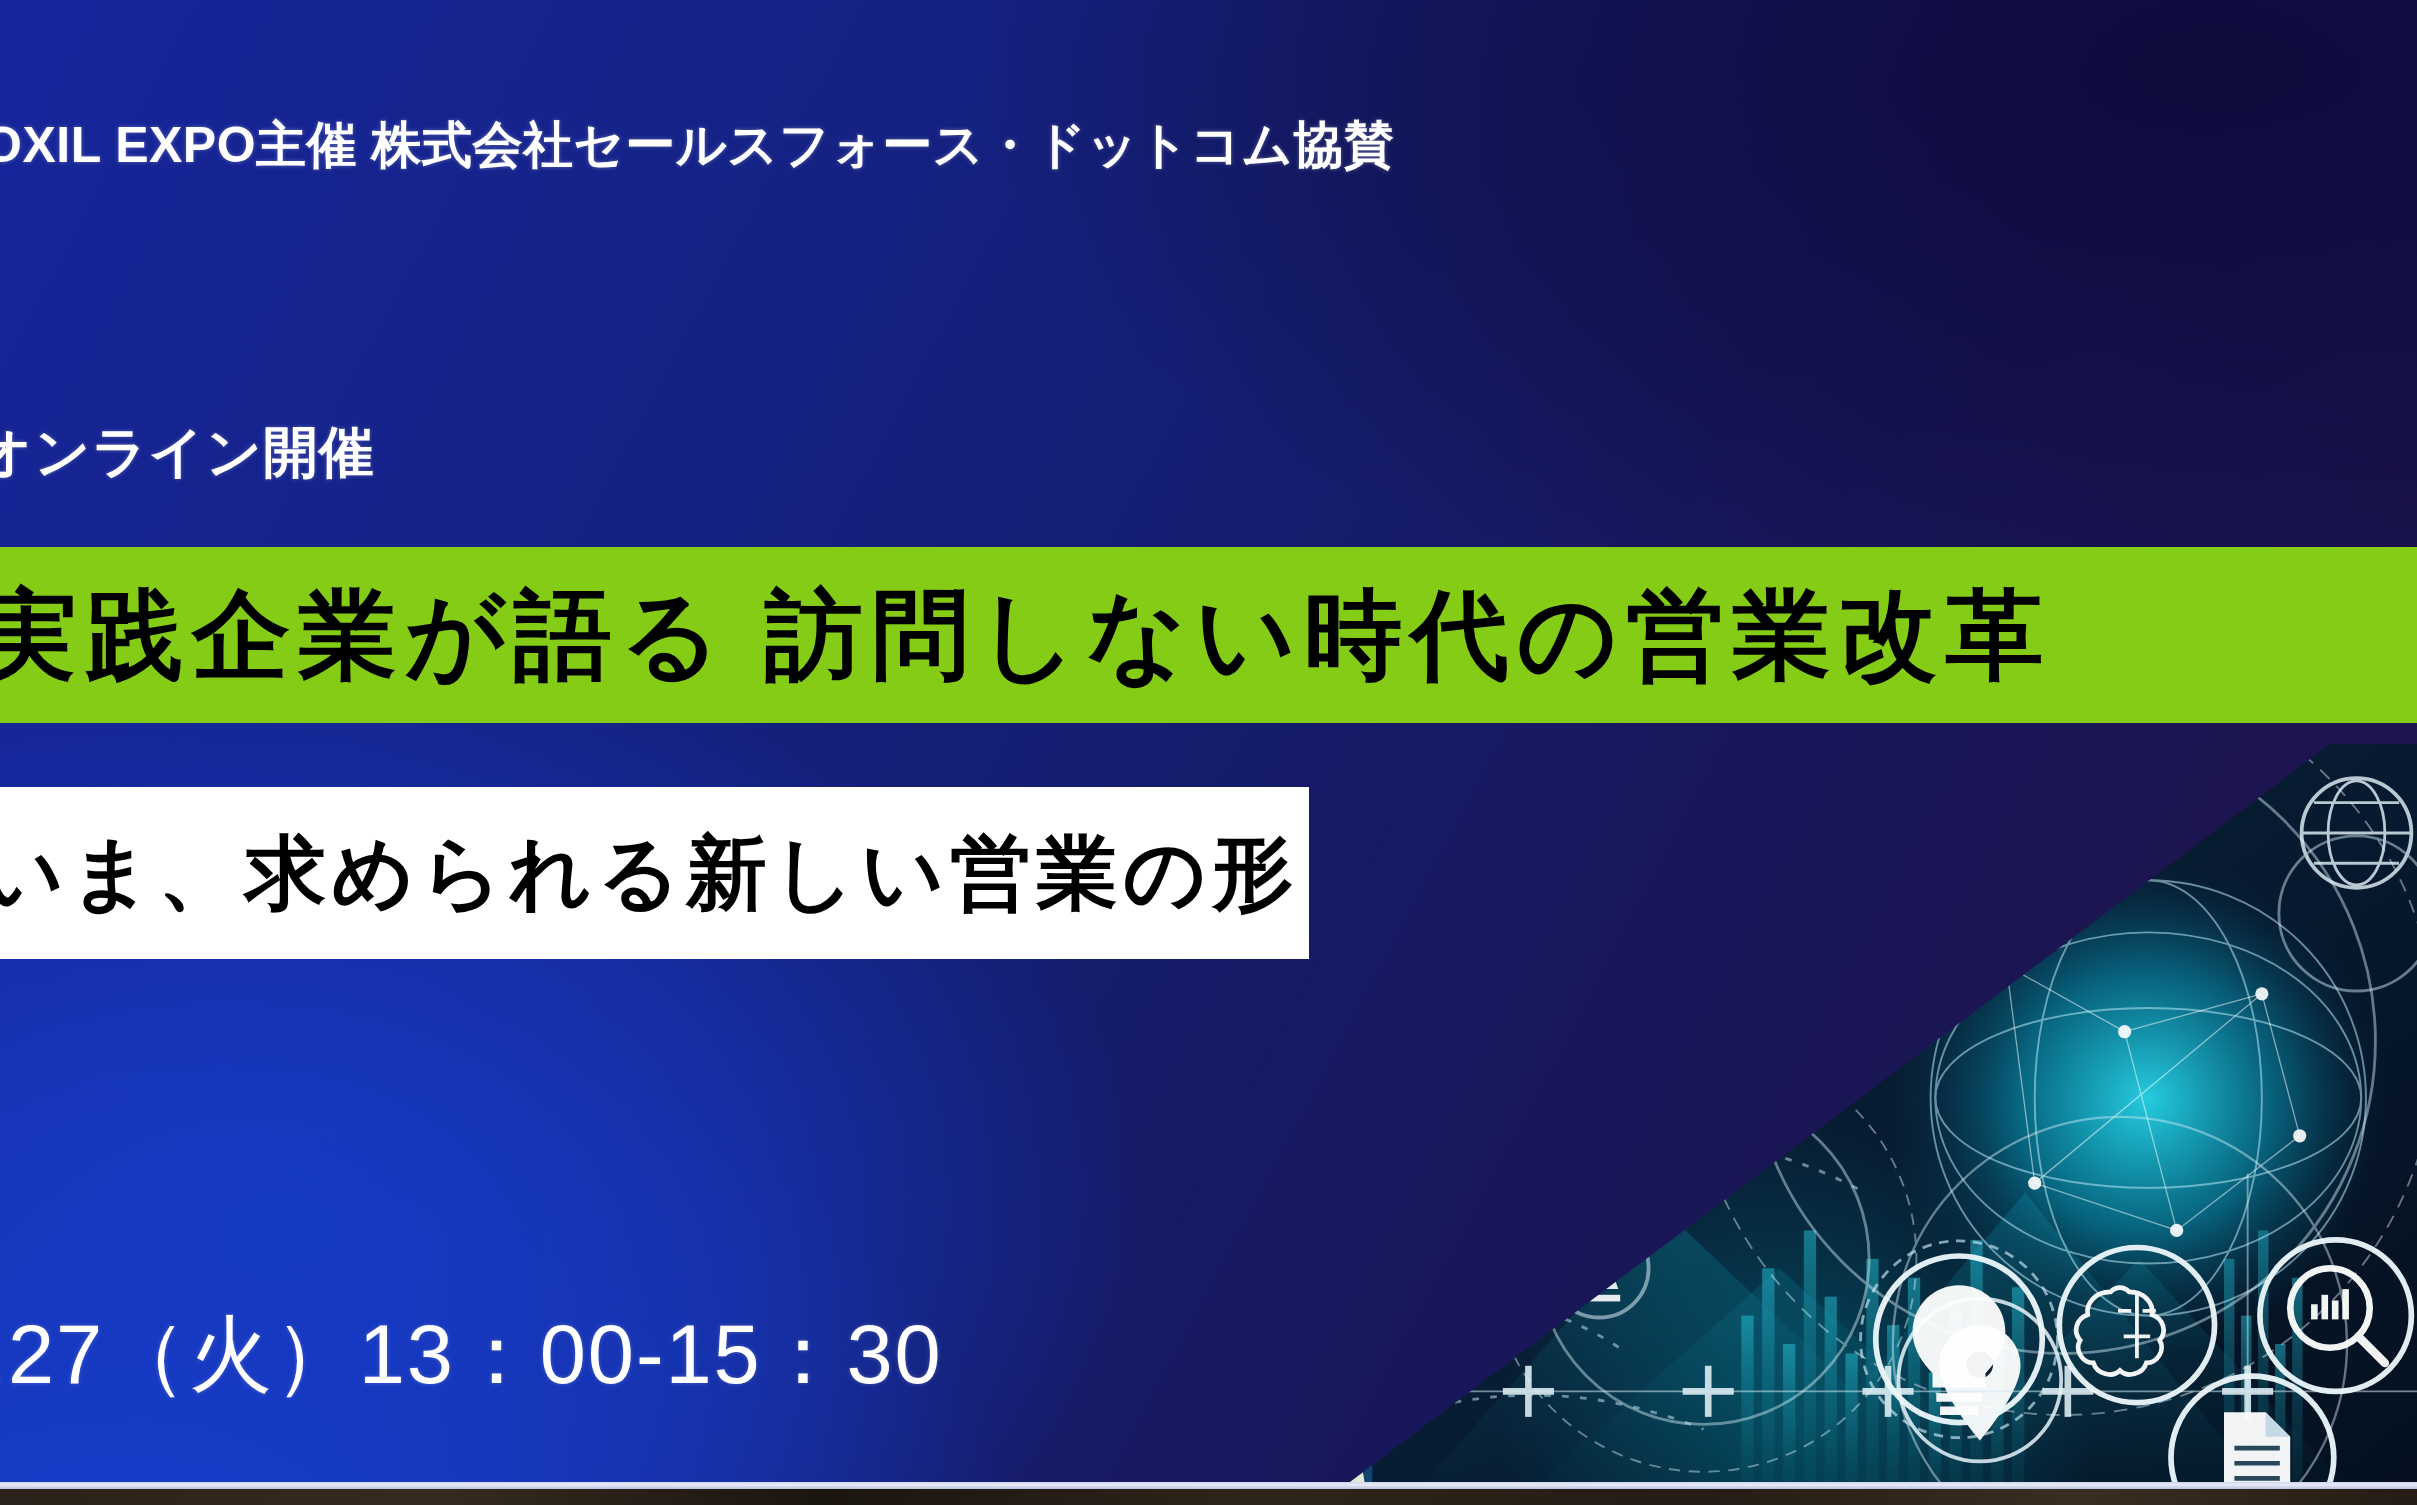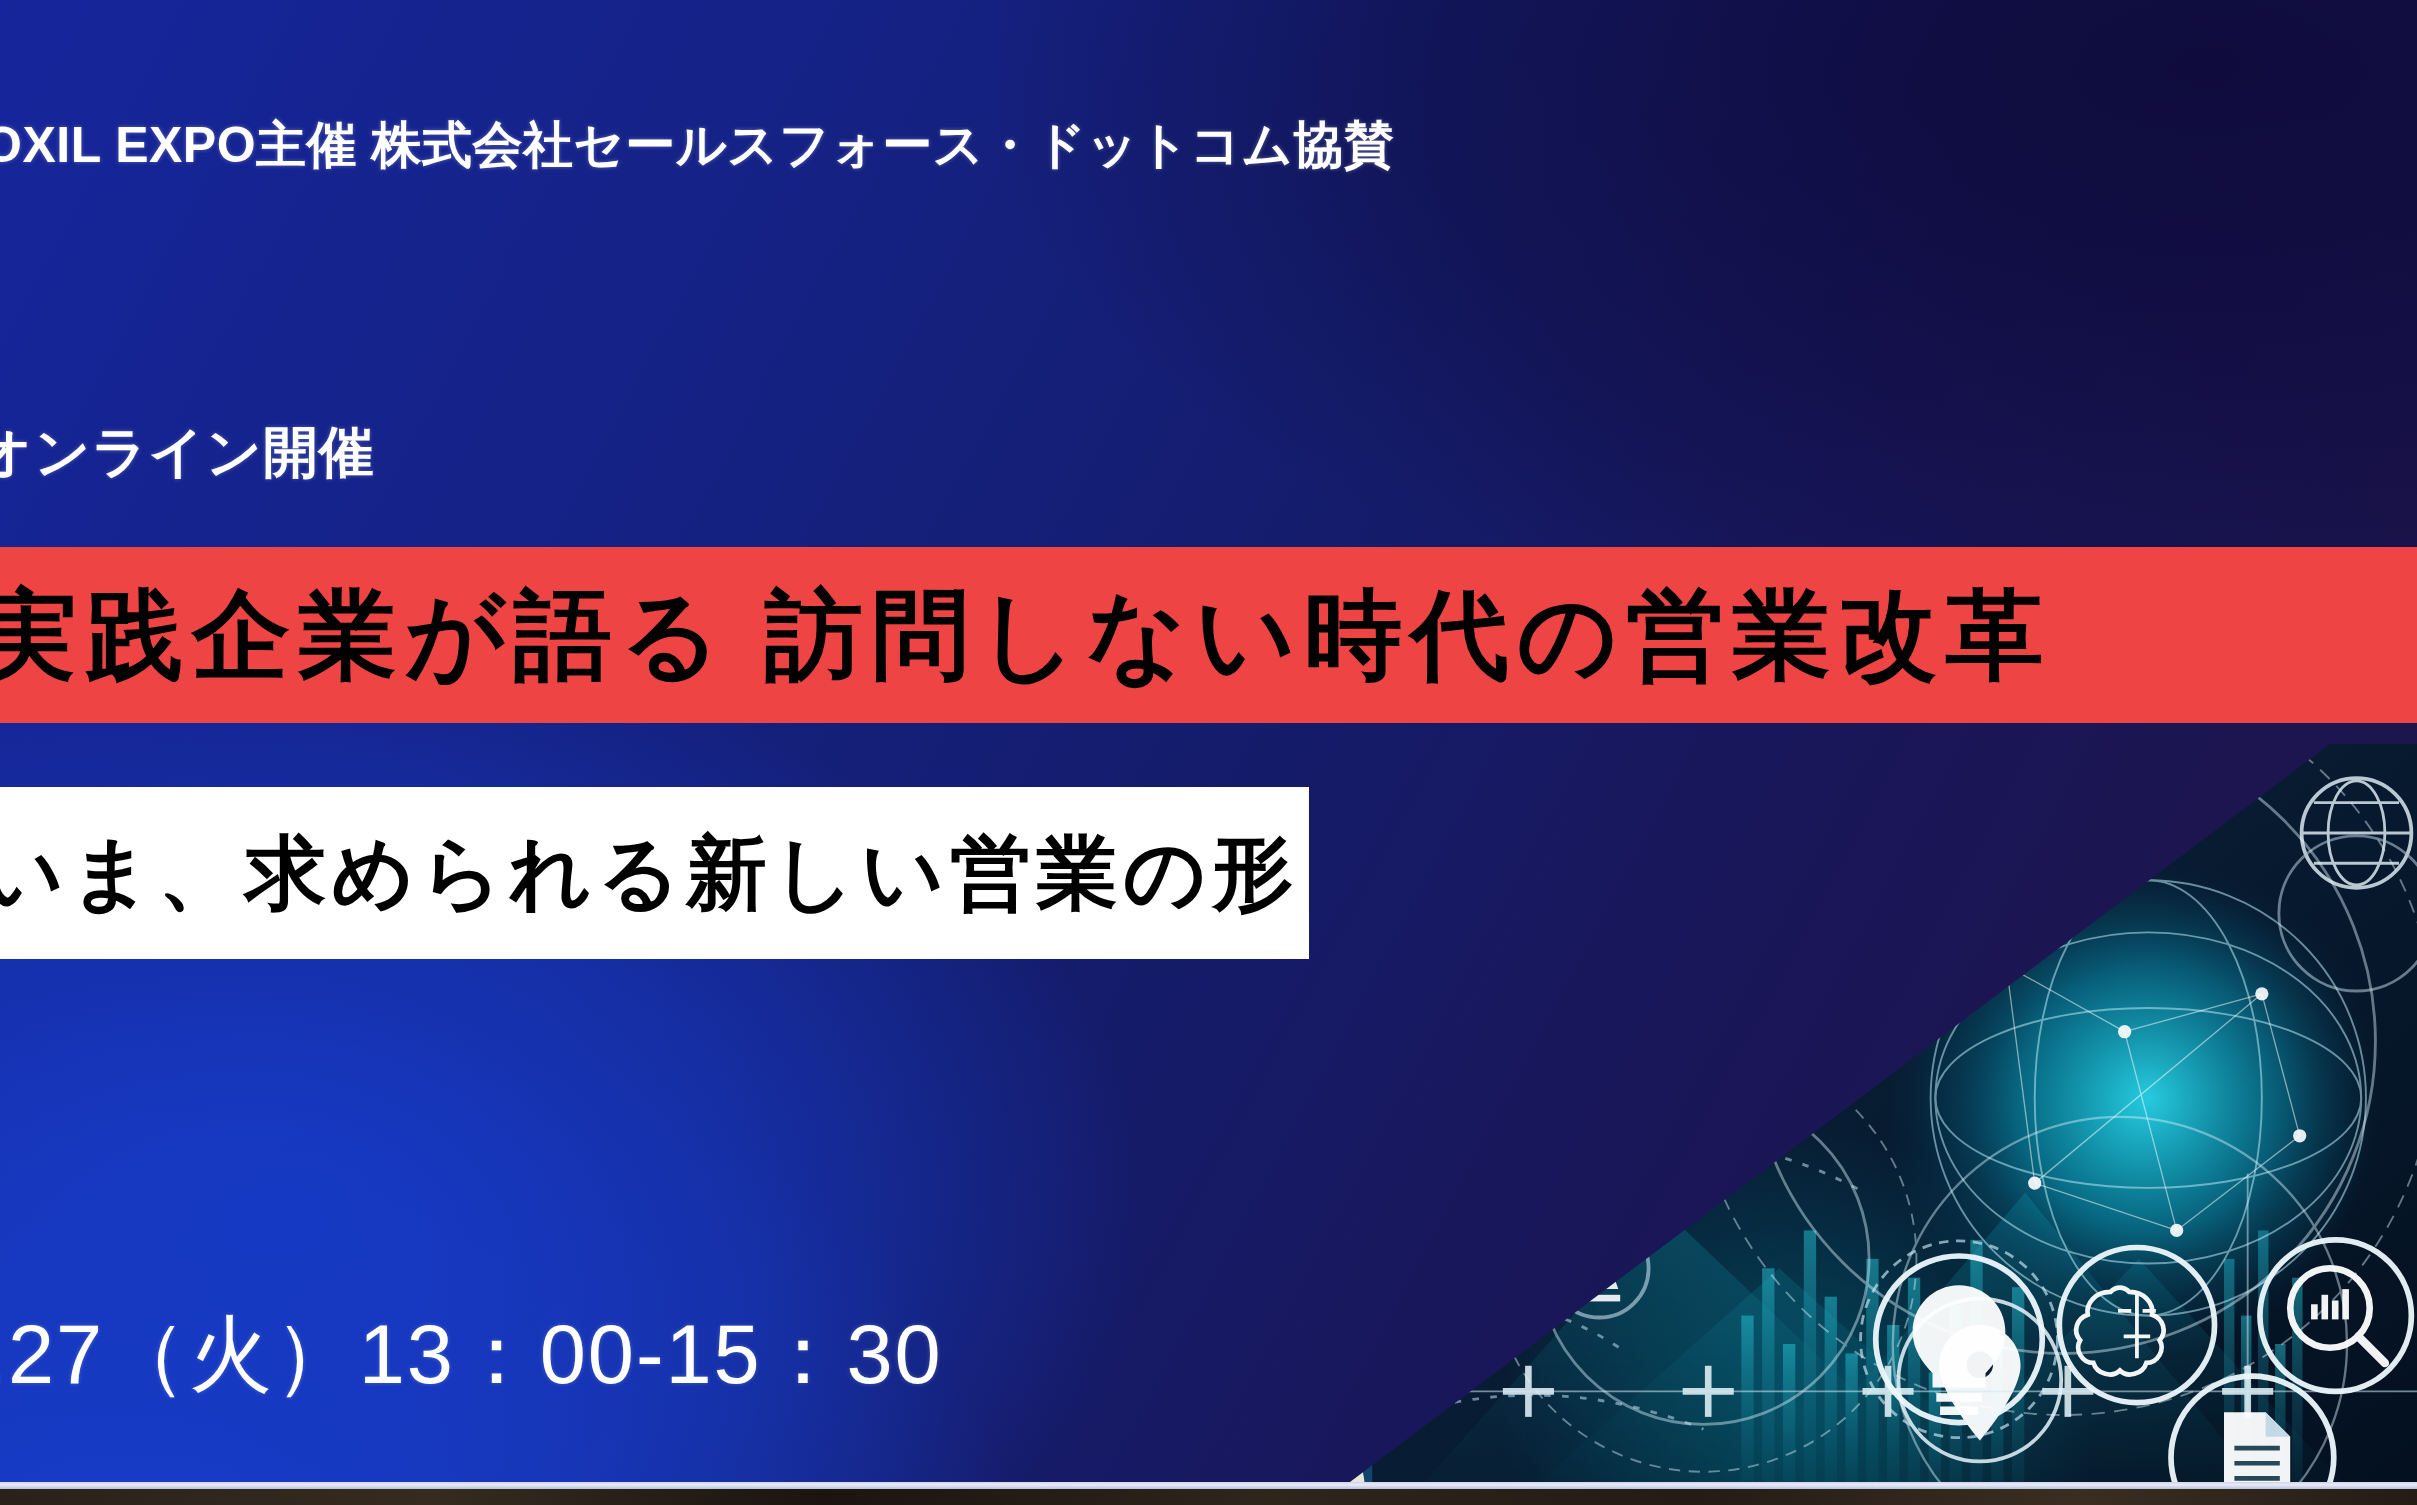--- a/index.html
+++ b/index.html
@@ -92,21 +92,21 @@
     letter-spacing: 0.9px;
     white-space: nowrap;
     text-shadow: 0 0 4.7px rgba(255,255,255,0.28);
   }
 
   .headline-band {
     position: absolute;
     left: 0; top: 547px;
     width: 2418px;
     height: 176px;
-    background: #ef4444;
+    background: #84cc16;
     display: flex;
     align-items: center;
     overflow: hidden;
   }
   .headline-text {
     margin-left: -21px;
     color: #000000;
     font-size: 98px;
     font-weight: 700;
     letter-spacing: 8.5px;

